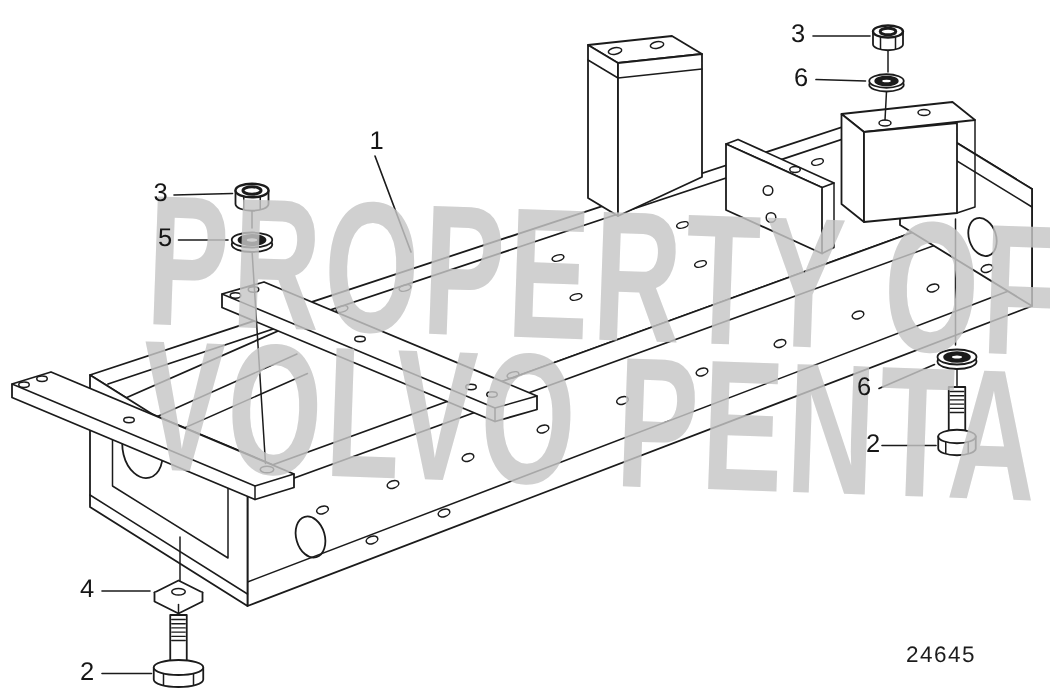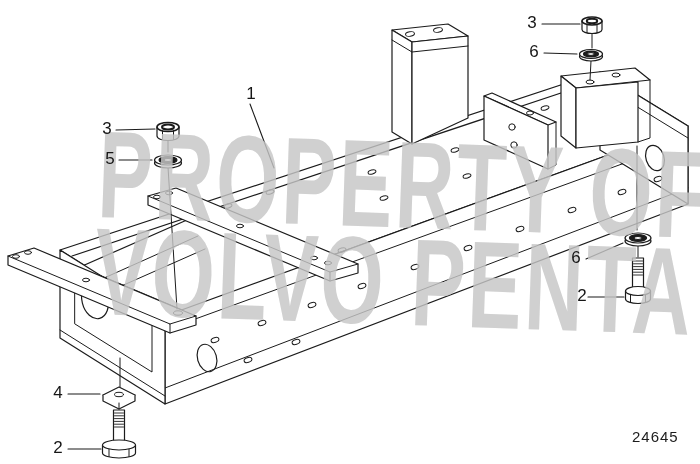--- a/index.html
+++ b/index.html
@@ -16,21 +16,21 @@
   .wm-line{
     font-family:"Liberation Sans",sans-serif;
     font-size:124px;line-height:97px;font-weight:bold;
     letter-spacing:4px;color:#c6c6c6;opacity:0.82;
   }
   .callout{
     position:absolute;z-index:3;width:20px;height:20px;
     font-size:17px;color:#161616;text-align:center;line-height:20px;
   }
   .part-number{
-    position:absolute;left:632px;top:428px;z-index:3;
+    position:absolute;left:604px;top:428px;z-index:3;
     font-size:15px;letter-spacing:1px;color:#1c1c1c;
   }
 </style>
 </head>
 <body>
 
 <div class="stage">
 
   <svg width="700" height="464" viewBox="0 0 700 464" fill="none" stroke="#1b1b1b" stroke-width="1.2" stroke-linejoin="round" stroke-linecap="round">
 

